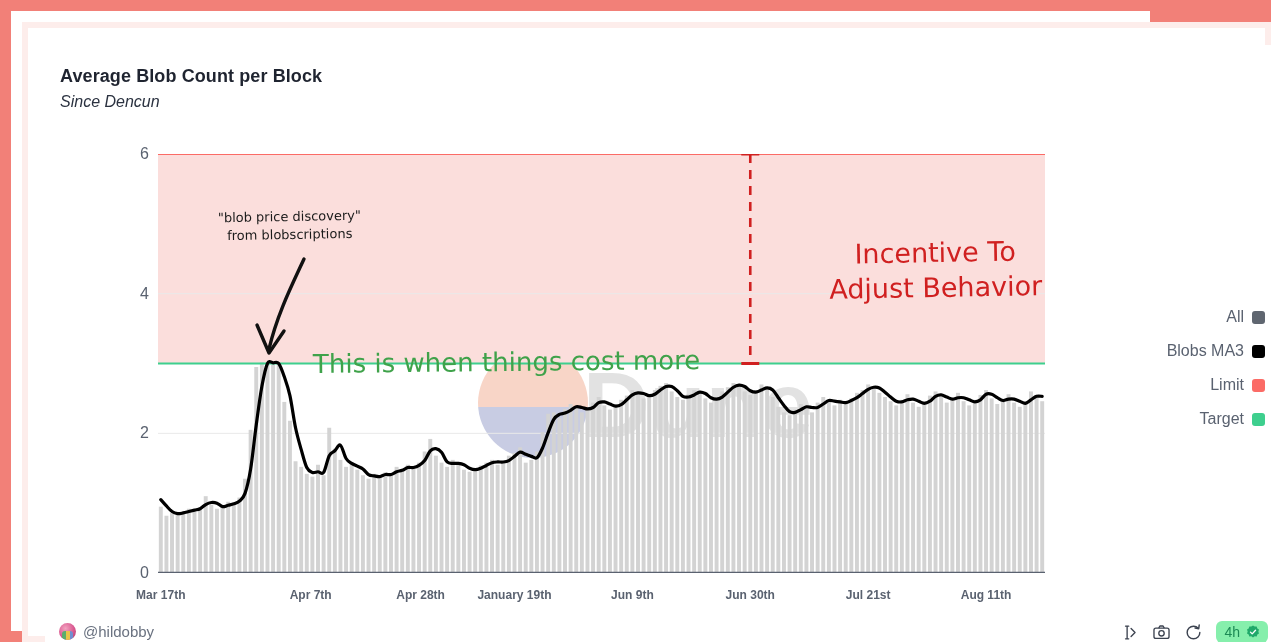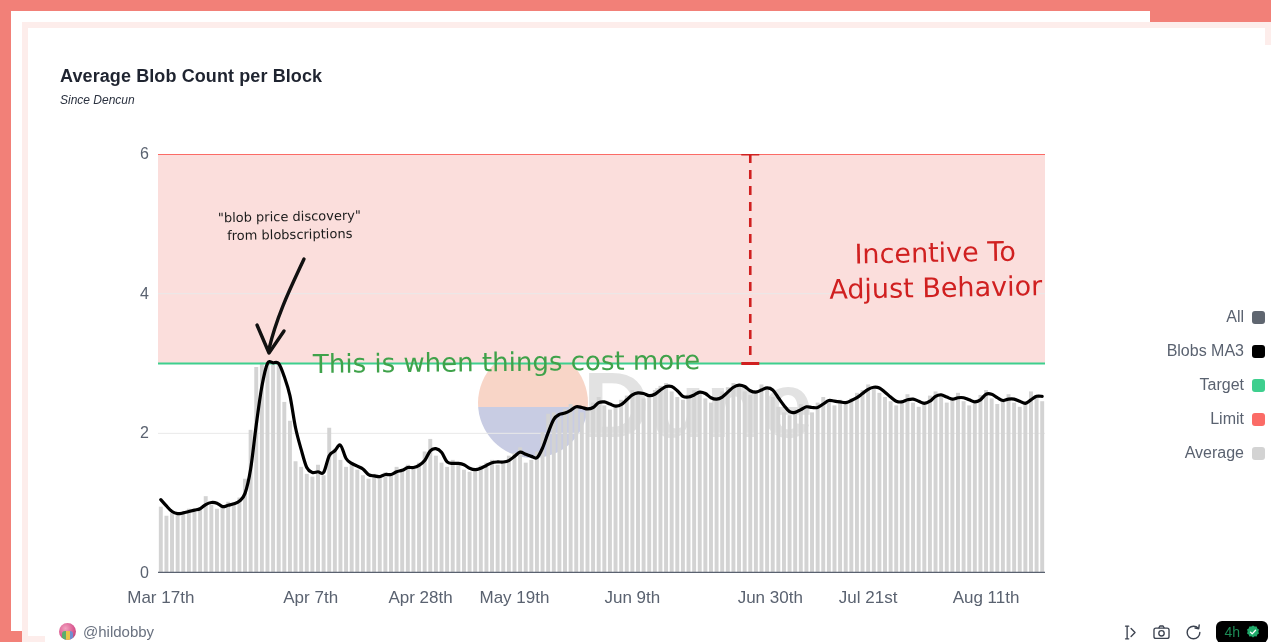--- a/index.html
+++ b/index.html
@@ -29,44 +29,45 @@
   }
 
   
   #title{
     position:absolute;left:15px;top:21px;
     font-size:18px;font-weight:bold;color:#1F2430;
     letter-spacing:.1px;
   }
   #subtitle{
     position:absolute;left:15px;top:48px;
-    font-size:12px;font-style:italic;color:#2B3240;
+    font-size:16px;font-style:italic;color:#2B3240;
   }
 
   
   #plot{
     position:absolute;left:113px;top:109px;
     width:887px;height:419px;
   }
   #plotsvg{position:absolute;left:0;top:0;}
 
   .ytick{
     position:absolute;right:0;
     font-size:16px;color:#5A6270;
     text-align:right;width:40px;
     transform:translateY(-9px);
   }
   #yaxis{position:absolute;left:60px;top:109px;width:44px;height:419px;}
 
   #xaxis{position:absolute;left:113px;top:543px;width:887px;height:24px;}
   .xtick{
     position:absolute;
-    font-size:17px;color:#5A6270;
+    font-size:12px;color:#5A6270;
     transform:translateX(-50%);
     white-space:nowrap;
+    font-weight:bold;
   }
 
   
   #watermark{
     position:absolute;left:430px;top:300px;
     width:340px;height:120px;pointer-events:none;
   }
 
   
   .hand{
@@ -130,21 +131,21 @@
   #handle{font-size:15px;color:#6A7280;}
   #tools{
     position:absolute;right:14px;top:2px;
     display:flex;align-items:center;gap:13px;
   }
   .tool-ico{
     width:19px;height:19px;display:block;cursor:pointer;
   }
   #interval-badge{
     display:flex;align-items:center;gap:5px;
-    background:#000000;border-radius:6px;
+    background:#86efac;border-radius:6px;
     padding:3px 7px 3px 8px;
   }
   #interval-text{font-size:14px;color:#1C8A55;}
 </style>
 </head>
 <body>
 
 <div id="frame">
  <div id="innerframe">
   <div id="card">
@@ -372,47 +373,43 @@
 
     <div class="hand" id="anno-incentive">
       <div>Incentive To</div>
       <div>Adjust Behavior</div>
     </div>
 
     <div id="xaxis">
           <div class="xtick" style="left: 2.80696px;">Mar 17th</div>
           <div class="xtick" style="left: 120.699px; margin-left: 32px;">Apr 7th</div>
           <div class="xtick" style="left: 238.592px; margin-left: 24px;">Apr 28th</div>
-          <div class="xtick" style="left: 356.484px;">May 19th</div>
+          <div class="xtick" style="left: 356.484px;">January 19th</div>
           <div class="xtick" style="left: 474.377px;">Jun 9th</div>
-          <div class="xtick" style="left: 592.269px; margin-left: 20px;">Jun 30th</div>
+          <div class="xtick" style="left: 592.269px;">Jun 30th</div>
           <div class="xtick" style="left: 710.161px;">Jul 21st</div>
           <div class="xtick" style="left: 828.054px; text-align: right;">Aug 11th</div>
         </div>
 
     <div id="legend">
           <div class="legend-row">
             <span class="legend-label">All</span>
             <span class="legend-swatch" style="background: rgb(95, 102, 112);"></span>
           </div>
           <div class="legend-row">
             <span class="legend-label">Blobs MA3</span>
             <span class="legend-swatch" style="background: rgb(0, 0, 0);"></span>
           </div>
           <div class="legend-row">
-            <span class="legend-label">Target</span>
-            <span class="legend-swatch" style="background: rgb(62, 207, 142);"></span>
-          </div>
-          <div class="legend-row">
             <span class="legend-label">Limit</span>
             <span class="legend-swatch" style="background: rgb(251, 107, 102);"></span>
           </div>
           <div class="legend-row">
-            <span class="legend-label">Average</span>
-            <span class="legend-swatch" style="background: rgb(211, 211, 211);"></span>
+            <span class="legend-label">Target</span>
+            <span class="legend-swatch" style="background: rgb(62, 207, 142);"></span>
           </div>
         </div>
 
     <div id="footer">
       <div id="author">
         <div id="avatar"></div>
         <span id="handle">@hildobby</span>
       </div>
       <div id="tools">
         <svg class="tool-ico" viewBox="0 0 24 24">

